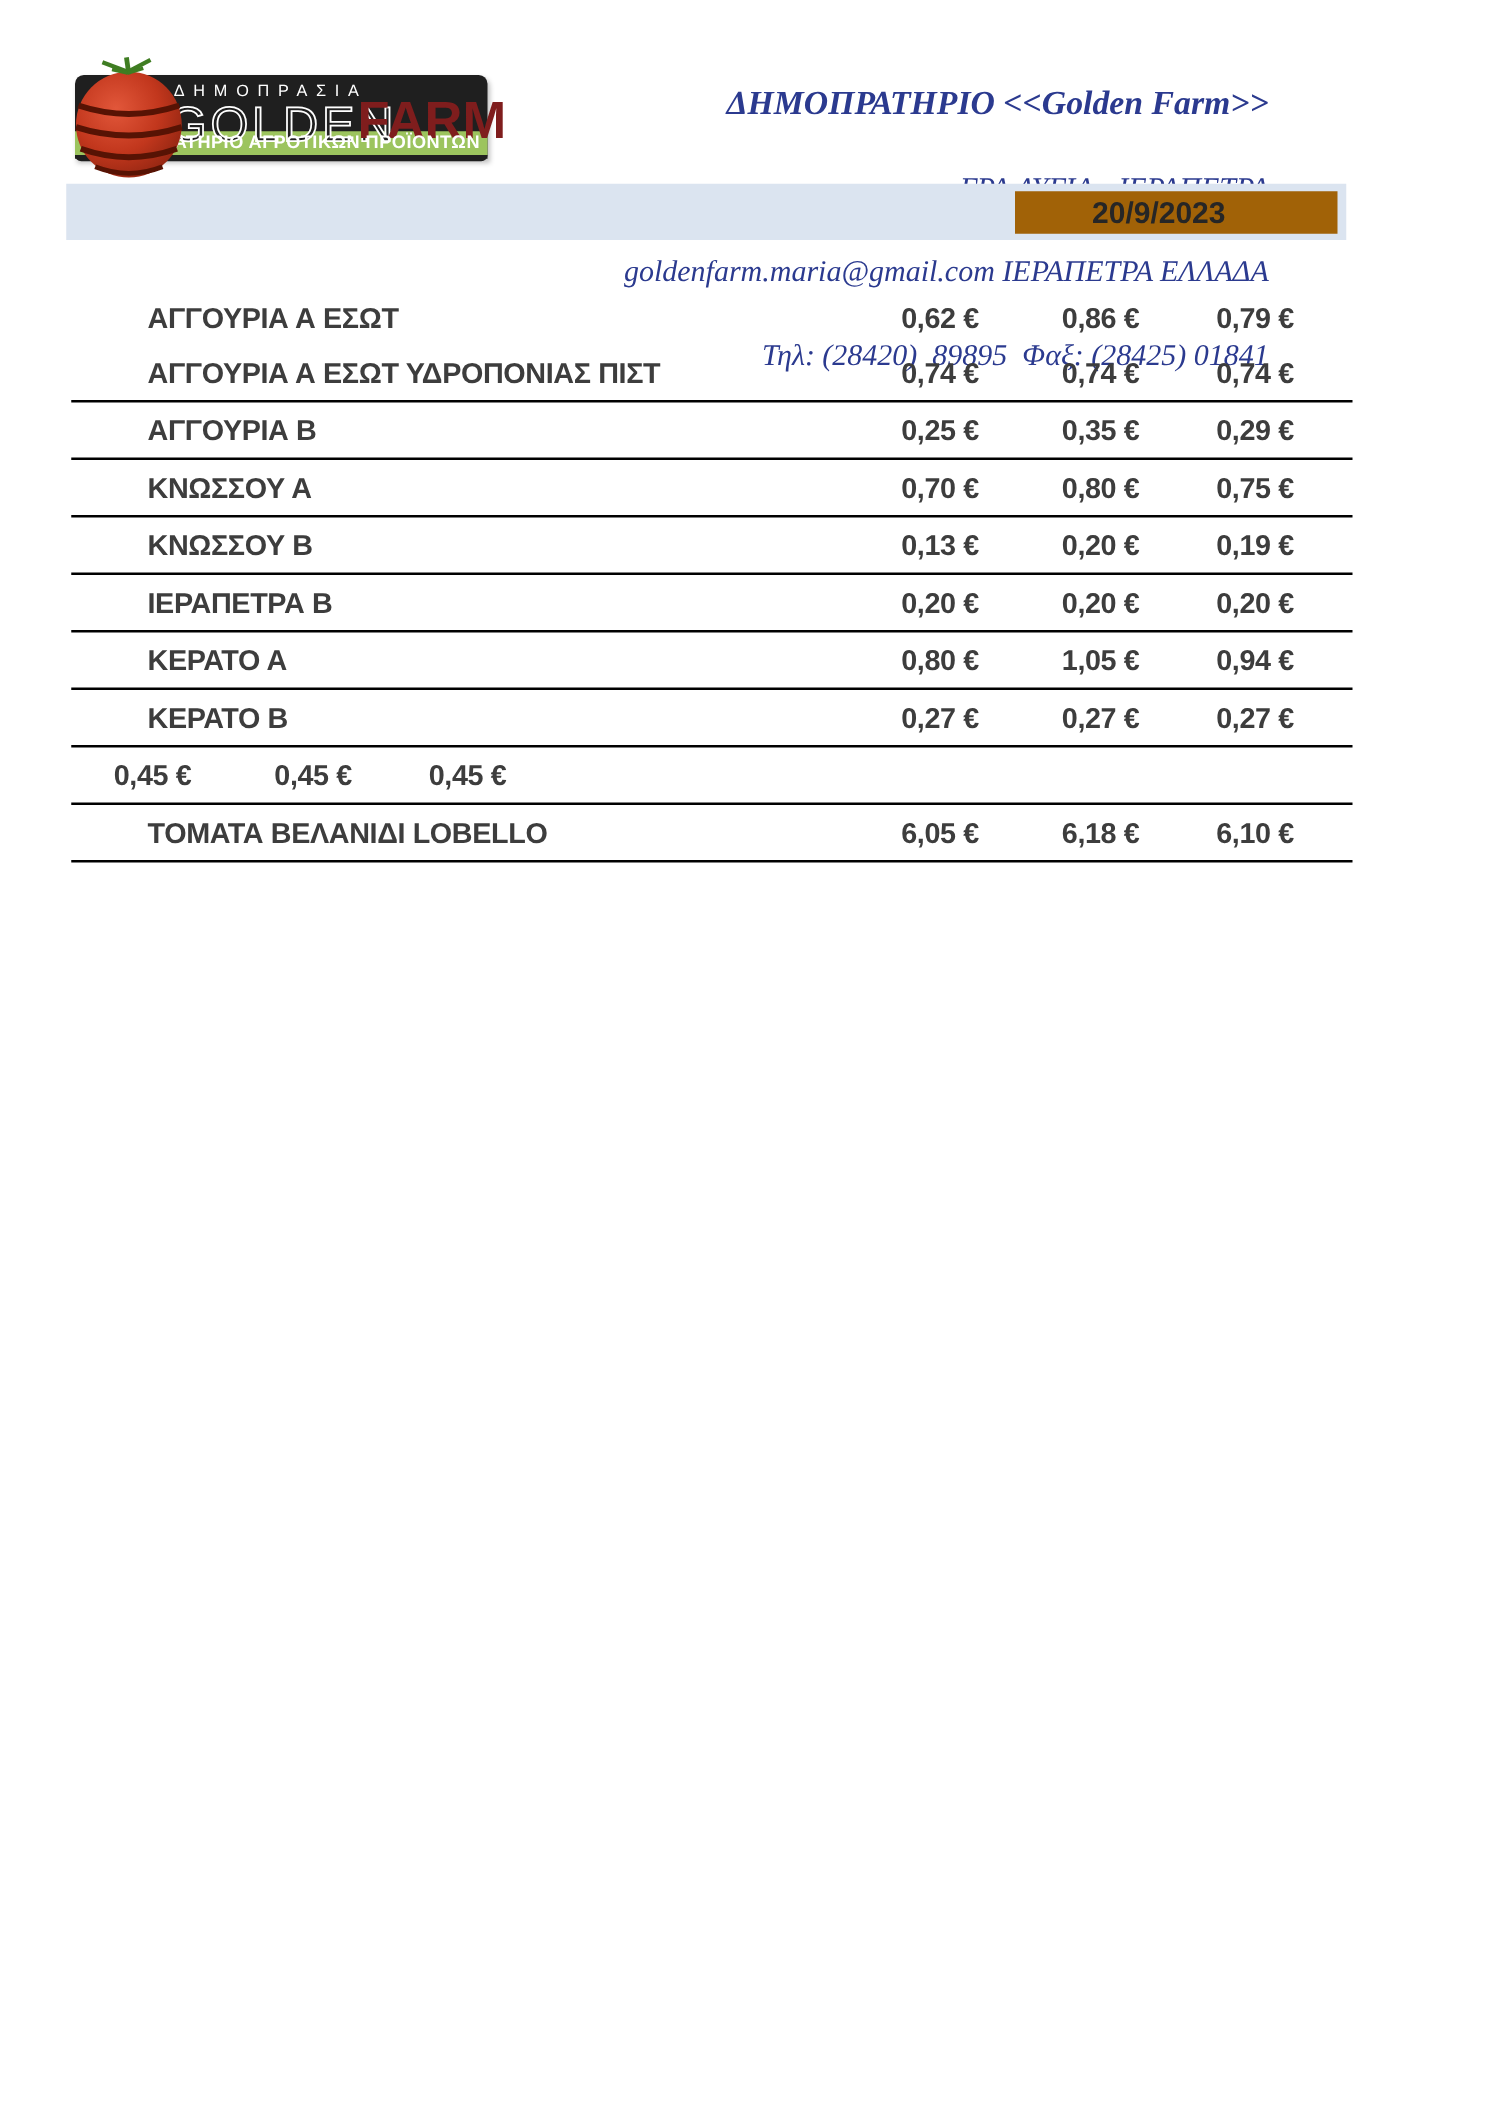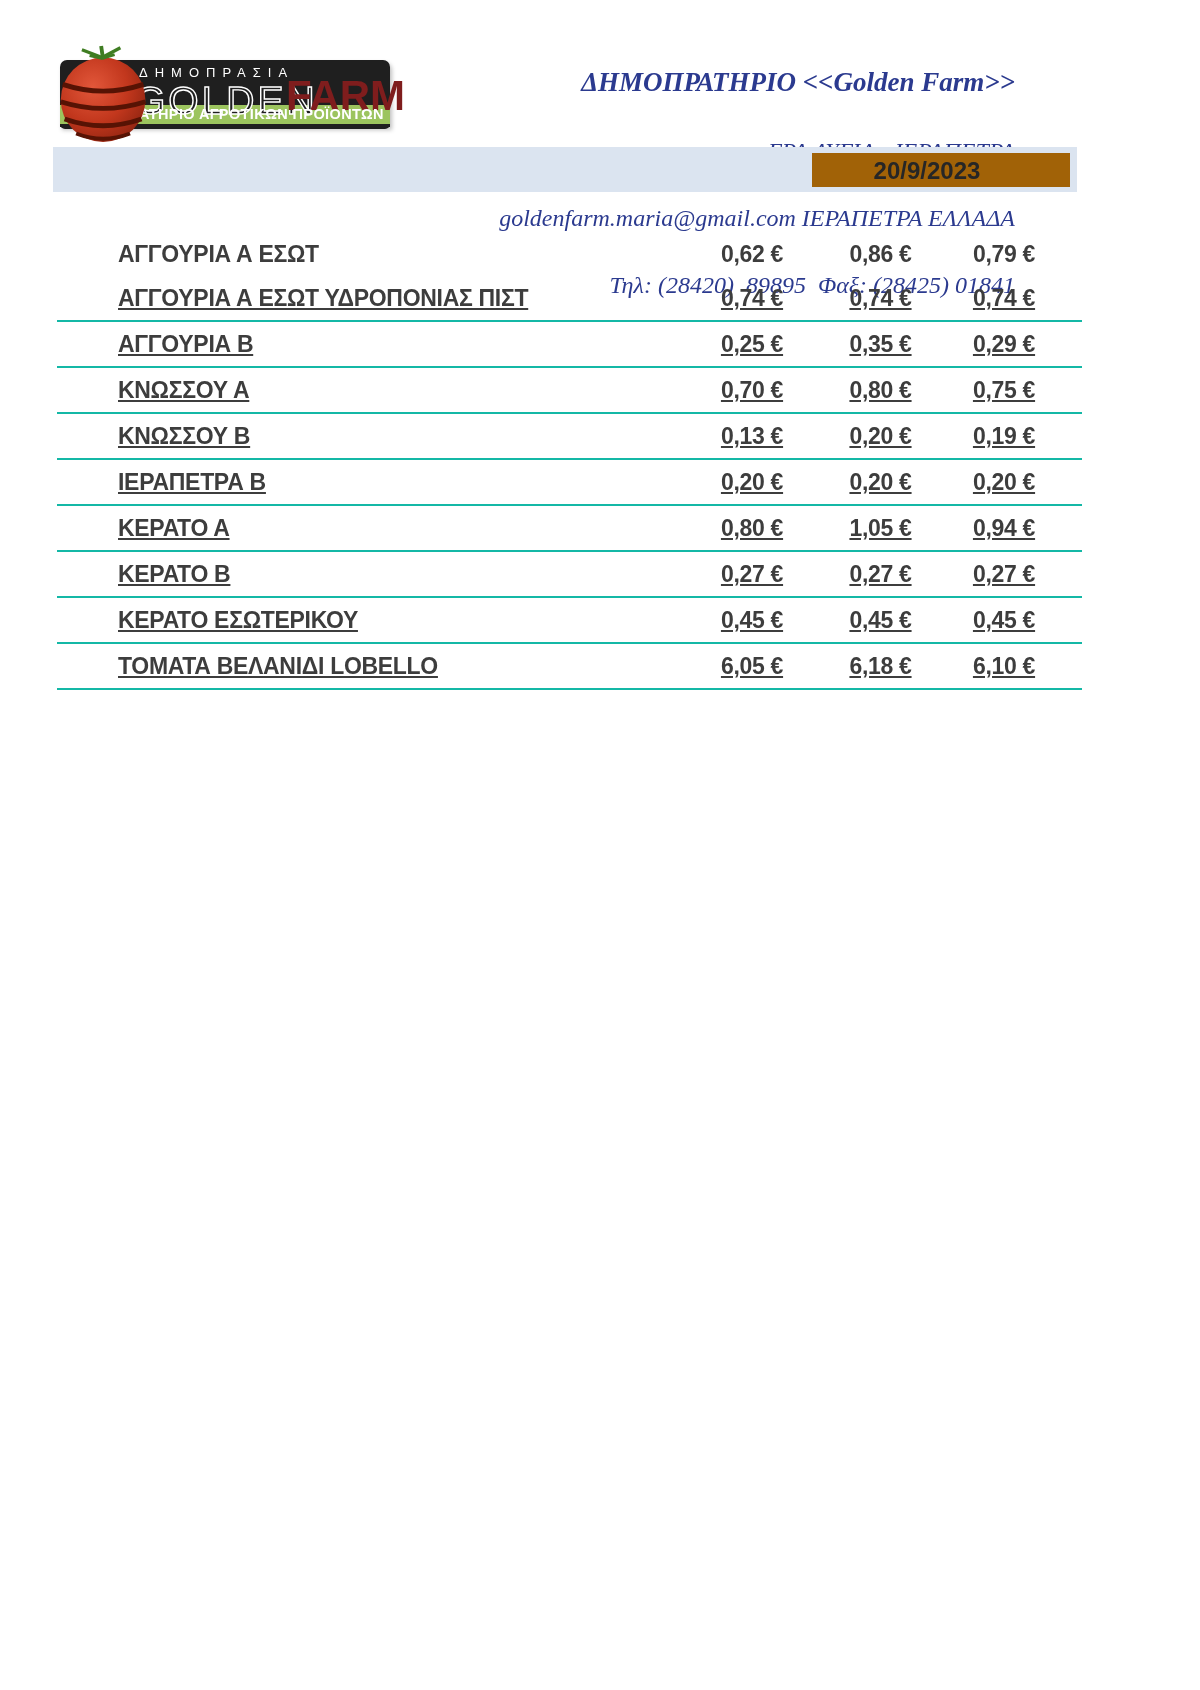--- a/index.html
+++ b/index.html
@@ -97,21 +97,21 @@
     position:absolute;left:57px;bottom:0px;width:1025px;height:0;
     border-bottom:2px solid #4d4d4d;
   }
 
   
   .tbody{position:absolute;left:57px;top:232px;width:1025px;}
   .row{
     display:flex;align-items:center;height:44px;
     color:#3d3d3d;font-weight:700;font-size:23px;
   }
-  .row.sep{border-bottom:2px solid #14b8a6;text-decoration:underline;}
+  .row.sep{border-bottom:2px solid #000000;}
   .cell-name{flex:1 1 auto;padding-left:61px;white-space:nowrap;letter-spacing:-0.3px;}
   .cell-price{flex:0 0 auto;text-align:center;white-space:nowrap;letter-spacing:-0.3px;}
   .cell-low{width:130px;}
   .cell-high{width:127px;}
   .cell-mean{width:120px;}
   .cell-gap{flex:0 0 18px;}
 
   
   .footer-date{
     position:absolute;left:57px;top:1634px;
@@ -226,21 +226,20 @@
         <span class="cell-gap"></span>
       </div>
       <div class="row sep">
         <span class="cell-name">ΚΕΡΑΤΟ Β</span>
         <span class="cell-price cell-low">0,27 €</span>
         <span class="cell-price cell-high">0,27 €</span>
         <span class="cell-price cell-mean">0,27 €</span>
         <span class="cell-gap"></span>
       </div>
       <div class="row sep">
-        <span class="cell-name">ΚΕΡΑΤΟ ΕΣΩΤΕΡΙΚΟΥ</span>
         <span class="cell-price cell-low">0,45 €</span>
         <span class="cell-price cell-high">0,45 €</span>
         <span class="cell-price cell-mean">0,45 €</span>
         <span class="cell-gap"></span>
       </div>
       <div class="row sep">
         <span class="cell-name">ΤΟΜΑΤΑ ΒΕΛΑΝΙΔΙ LOBELLO</span>
         <span class="cell-price cell-low">6,05 €</span>
         <span class="cell-price cell-high">6,18 €</span>
         <span class="cell-price cell-mean">6,10 €</span>

